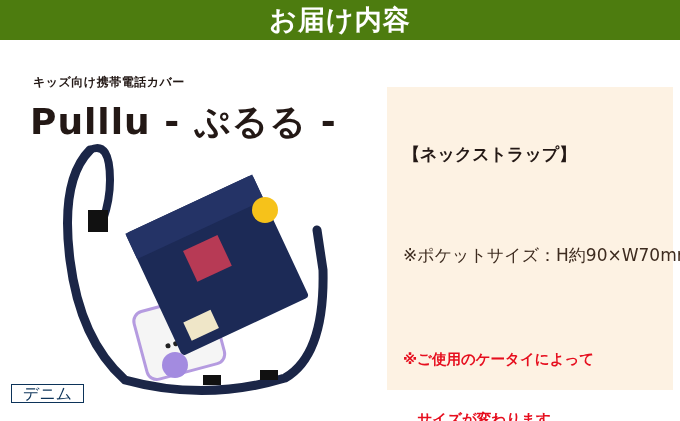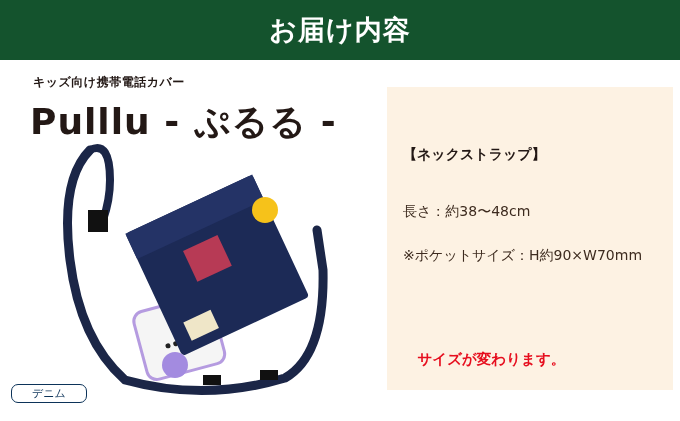--- a/index.html
+++ b/index.html
@@ -1,24 +1,24 @@
 <!DOCTYPE html>
 <html><head>
 <meta charset="utf-8">
 <style>
   html,body{margin:0;padding:0;}
   body{width:680px;height:421px;background:#ffffff;position:relative;overflow:hidden;font-family:"DejaVu Sans",sans-serif;}
-  .header{position:absolute;left:0;top:0;width:680px;height:60px;background:#14532d;display:flex;align-items:center;justify-content:center;}
+  .header{position:absolute;left:0;top:0;width:680px;height:40px;background:#4d7c0f;display:flex;align-items:center;justify-content:center;}
   .header-title{color:#fff;font-weight:bold;font-size:27px;letter-spacing:1px;}
   .subtitle{position:absolute;left:33px;top:74px;font-size:12px;font-weight:bold;color:#231815;letter-spacing:0.5px;}
   .brand{position:absolute;left:30px;top:98px;font-size:36px;font-weight:bold;color:#231815;letter-spacing:1px;font-family:"DejaVu Sans",sans-serif;}
   .product{position:absolute;left:55px;top:140px;width:310px;height:265px;}
-  .variant{position:absolute;left:11px;top:384px;border:1.5px solid #0c3359;border-radius:7px;color:#0c3359;font-size:11px;padding:1px 20px;line-height:15px;}
+  .variant{position:absolute;left:11px;top:384px;border:1.5px solid #0c3359;border-radius:0;color:#0c3359;font-size:16px;padding:1px 11px;line-height:15px;}
   .panel{position:absolute;left:387px;top:87px;width:286px;height:303px;background:#fdf2e3;}
-  .sec{position:absolute;left:16px;font-size:14px;color:#3d2b1f;line-height:19px;white-space:pre;}
+  .sec{position:absolute;left:16px;font-size:17px;color:#3d2b1f;line-height:19px;white-space:pre;}
   .sec .h{font-weight:bold;color:#231815;}
   .note{position:absolute;left:16px;top:222px;font-size:14.5px;line-height:20px;color:#e60e1e;font-weight:bold;white-space:pre;}
 </style>
 </head>
 <body>
 
 <div class="header">
   <span class="header-title">お届け内容</span>
 </div>
 
@@ -48,22 +48,22 @@
   </g>
   <circle cx="210" cy="70" r="13" fill="#f6c21a"></circle>
   <circle cx="120" cy="225" r="13" fill="#a38be0"></circle>
 </svg>
 
 <div class="variant">デニム</div>
 
 <div class="panel">
   <div class="sec" style="top:20px;">
     <div class="h">【ネックストラップ】</div>
-    <div>長さ：約38〜48cm</div>
   </div>
   <div class="sec" style="top:121px;">
     <div>※ポケットサイズ：H約90×W70mm</div>
   </div>
   <div class="note">
+    <div>※ご使用のケータイによって</div>
     <div>　サイズが変わります。</div>
     
   </div>
 </div>
 
 </body></html>

